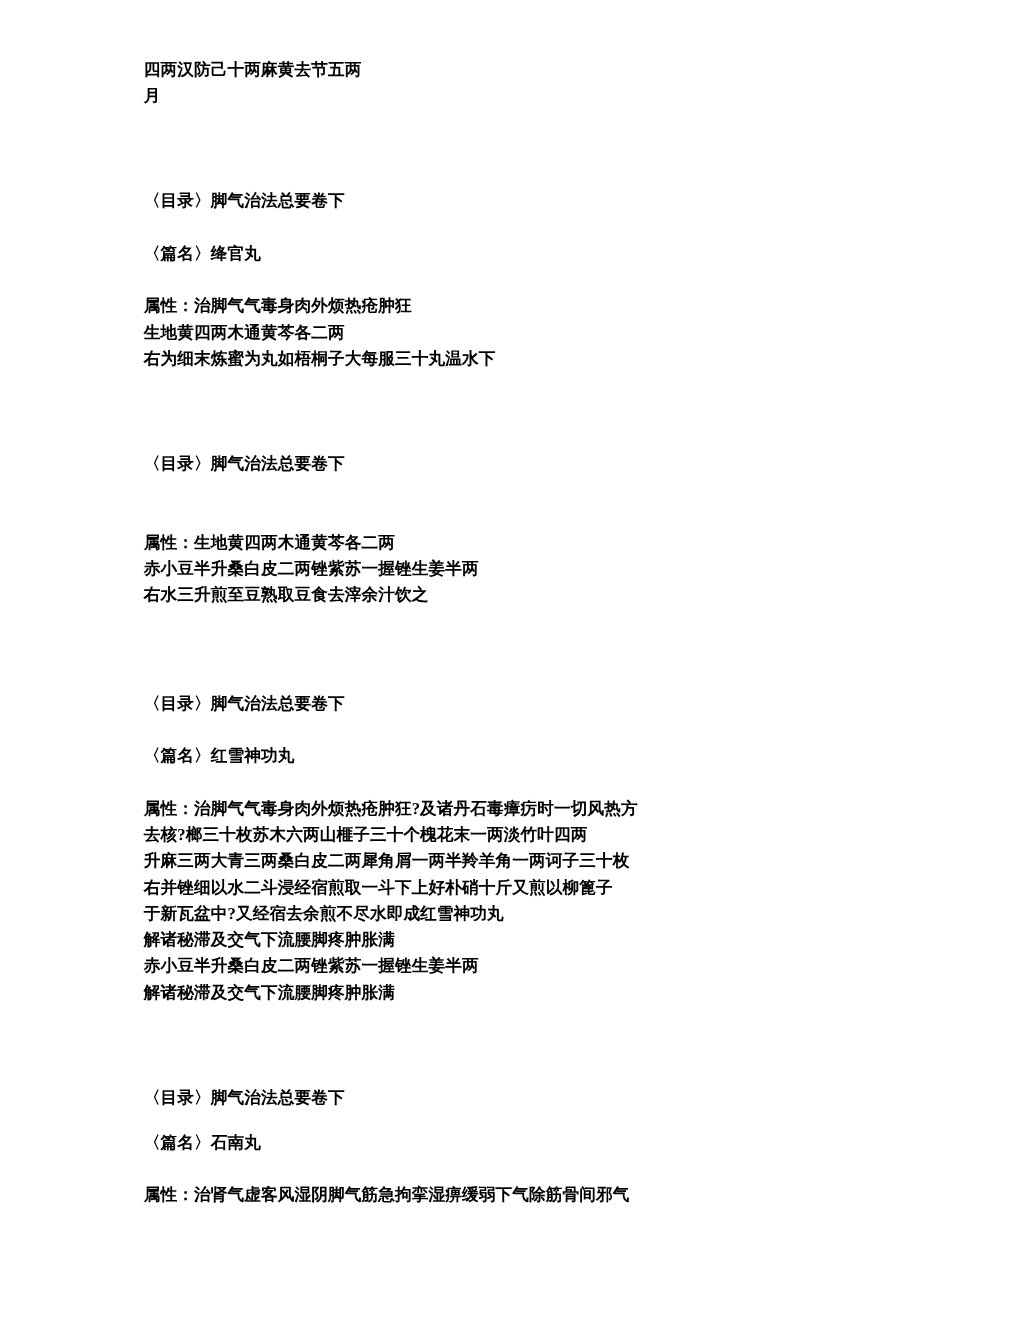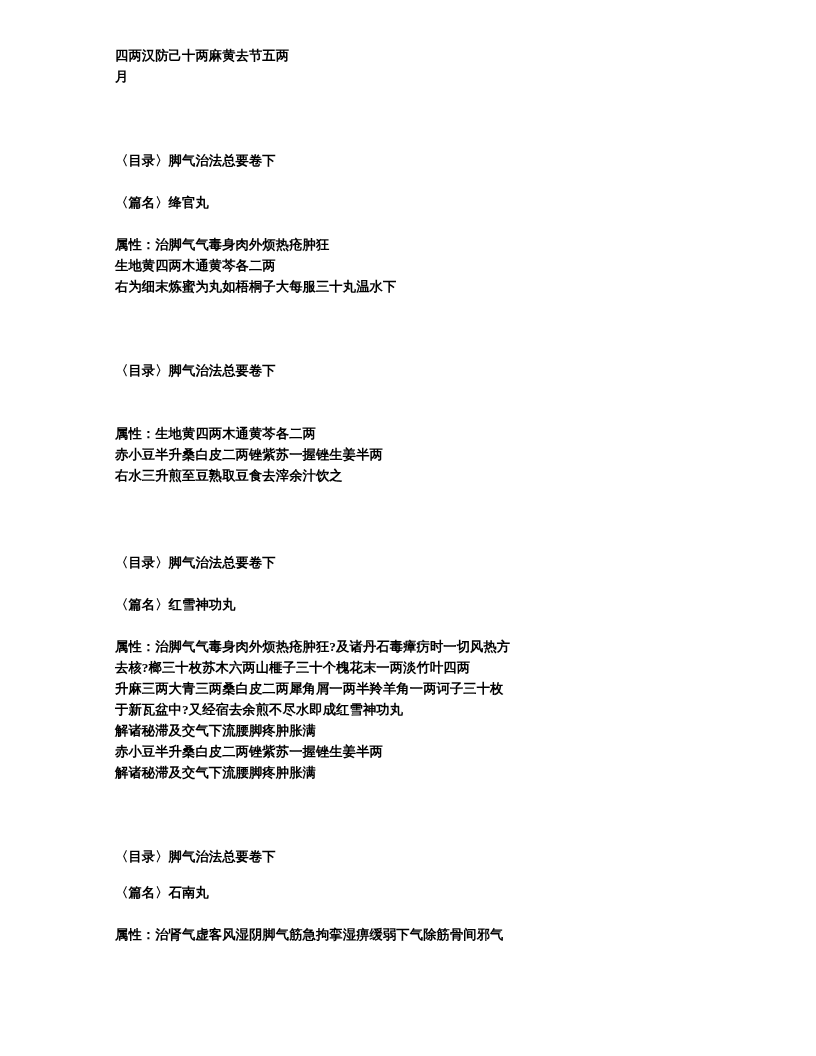--- a/index.html
+++ b/index.html
@@ -72,20 +72,21 @@
   <div class="spacer-xl"></div>
 
   <div class="block">
     <div class="line">〈目录〉脚气治法总要卷下</div>
     <div class="spacer-md"></div>
     <div class="line">〈篇名〉红雪神功丸</div>
     <div class="spacer-md"></div>
     <div class="line">属性：治脚气气毒身肉外烦热疮肿狂?及诸丹石毒瘴疠时一切风热方</div>
     <div class="line">去核?榔三十枚苏木六两山榧子三十个槐花末一两淡竹叶四两</div>
     <div class="line">升麻三两大青三两桑白皮二两犀角屑一两半羚羊角一两诃子三十枚</div>
+    <div class="line">右并锉细以水二斗浸经宿煎取一斗下上好朴硝十斤又煎以柳篦子</div>
     <div class="line">于新瓦盆中?又经宿去余煎不尽水即成红雪神功丸</div>
     <div class="line">解诸秘滞及交气下流腰脚疼肿胀满</div>
     <div class="line">赤小豆半升桑白皮二两锉紫苏一握锉生姜半两</div>
     <div class="line">解诸秘滞及交气下流腰脚疼肿胀满</div>
   </div>
 
   <div class="spacer-lg"></div>
 
   <div class="block">
     <div class="line">〈目录〉脚气治法总要卷下</div>

